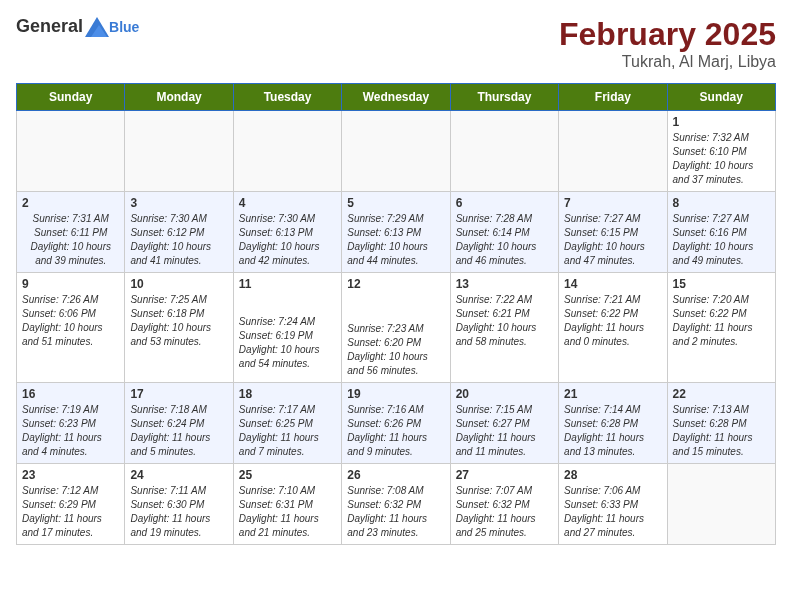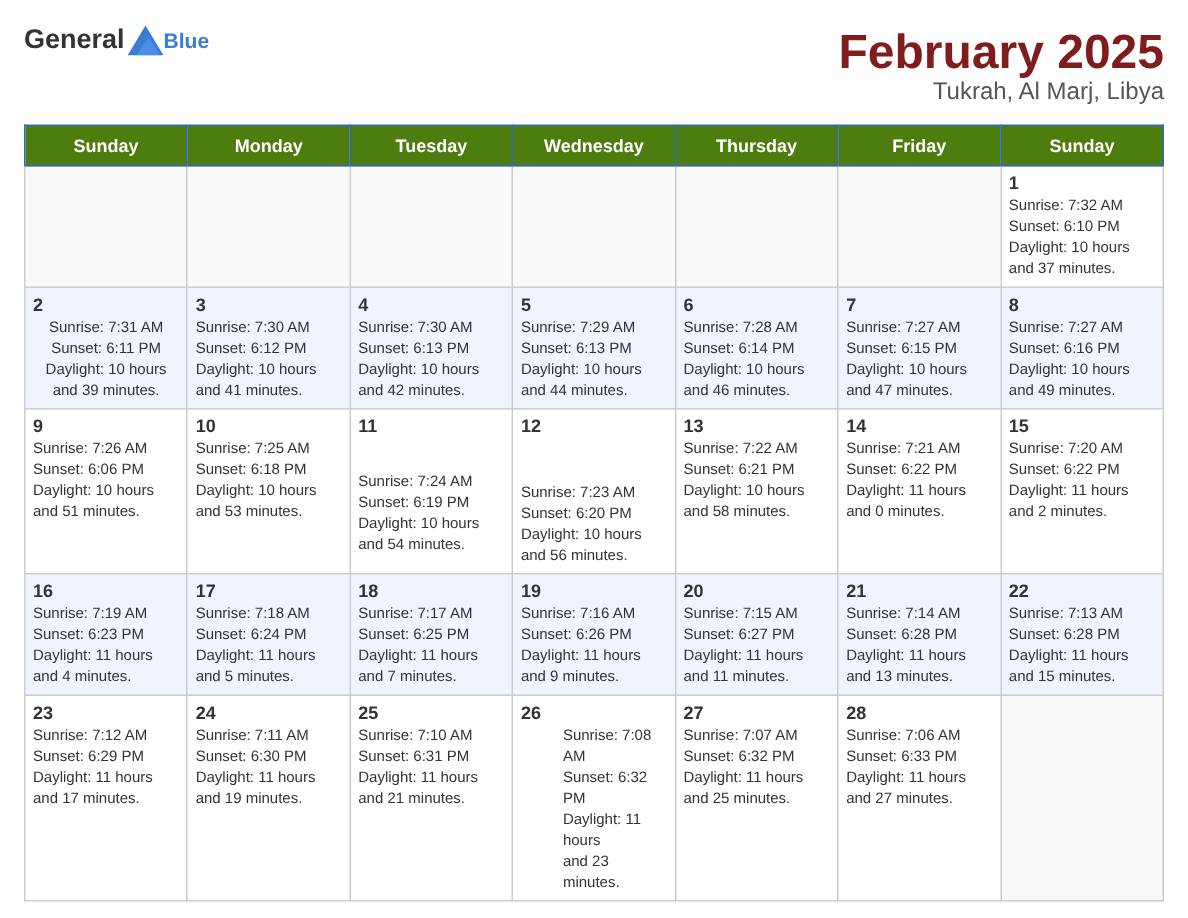--- a/index.html
+++ b/index.html
@@ -75,20 +75,21 @@
     .day-number {
       font-weight: bold;
       font-size: 12px;
       margin-bottom: 2px;
       color: #333;
     }
     .day-info {
       color: #333;
       line-height: 1.4;
       font-size: 10px;
+      font-style: italic;
     }
     .row-even td {
       background: #f0f4ff;
     }
   </style>
 </head>
 <body>
 
 <div class="header">
   <div class="logo">
@@ -304,21 +305,21 @@
         </td>
         <td>
           <div class="day-number">25</div>
           <div class="day-info" style="white-space: pre-line;">Sunrise: 7:10 AM
 Sunset: 6:31 PM
 Daylight: 11 hours
 and 21 minutes.</div>
         </td>
         <td>
           <div class="day-number">26</div>
-          <div class="day-info" style="white-space: pre-line; margin-left: 28px;">Sunrise: 7:08 AM
+          <div class="day-info" style="white-space: pre-line;">Sunrise: 7:08 AM
 Sunset: 6:32 PM
 Daylight: 11 hours
 and 23 minutes.</div>
         </td>
         <td>
           <div class="day-number">27</div>
           <div class="day-info" style="white-space: pre-line;">Sunrise: 7:07 AM
 Sunset: 6:32 PM
 Daylight: 11 hours
 and 25 minutes.</div>

